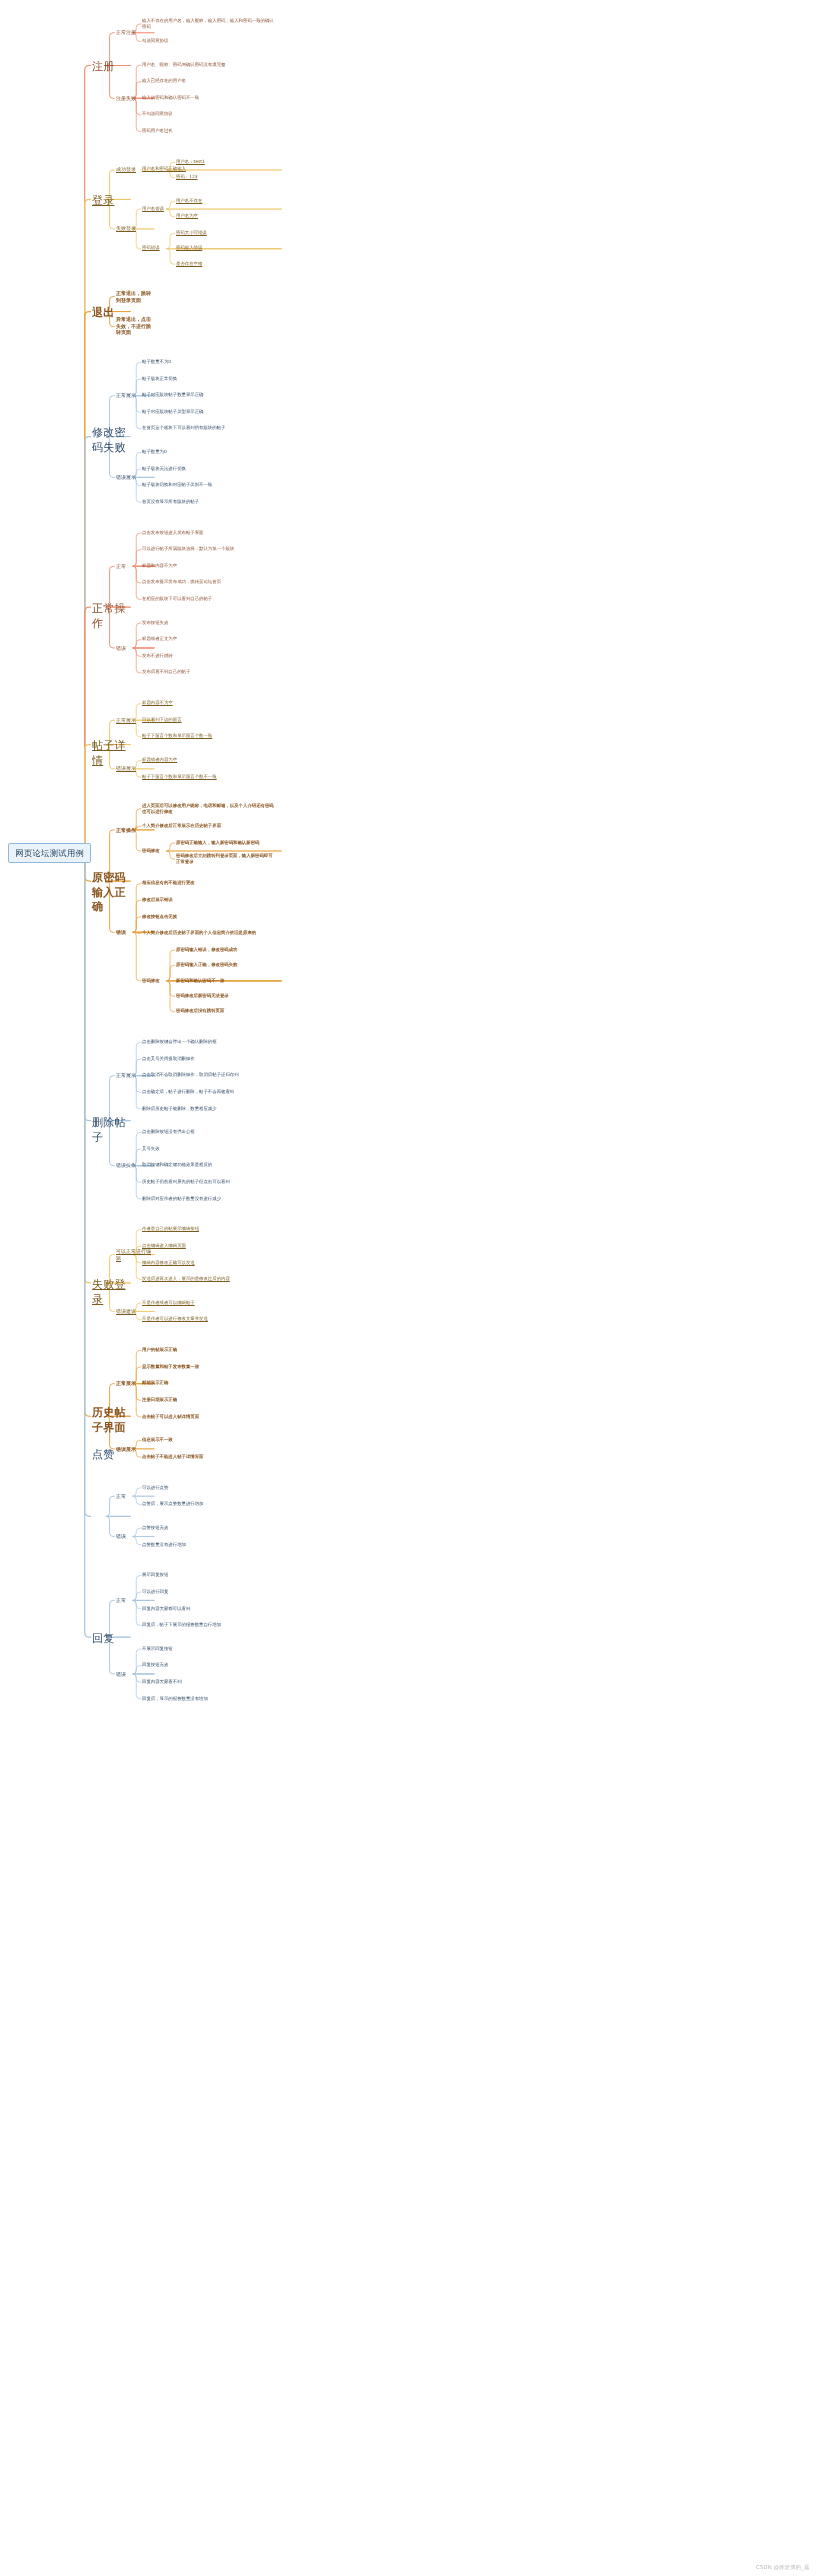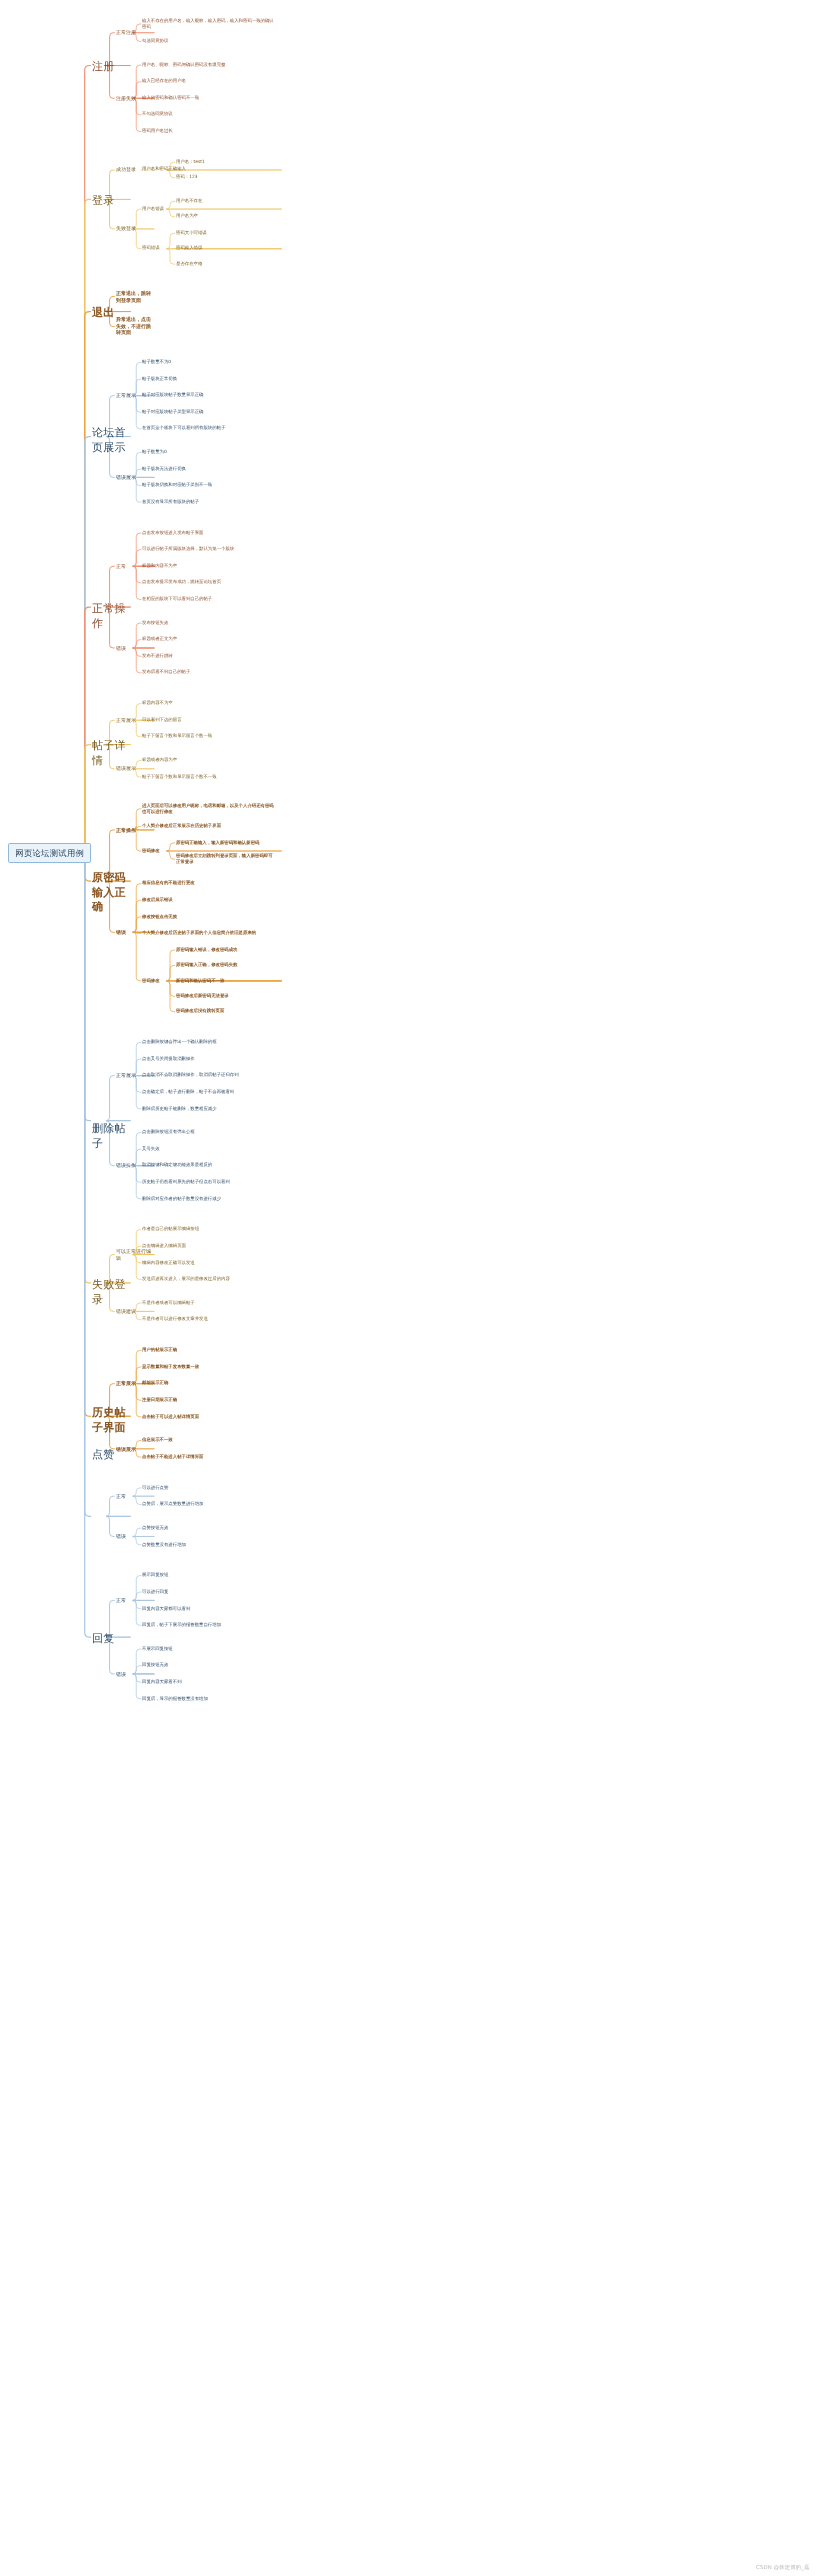--- a/index.html
+++ b/index.html
@@ -41,21 +41,21 @@
   }
   
   .l1{ font-size:11px; letter-spacing:0.2px; }
   
   .l2{ font-size:5px; }
   
   .l3{ font-size:4.4px; }
   .l4{ font-size:4.4px; }
 
   .c-red   { color:#8a4b2a; }
-  .c-amber { color:#7a5b20; }
+  .c-amber { color:#7a5b20;text-decoration:underline; }
   .c-orange{ color:#8a5520;font-weight:bold; }
   .c-blue  { color:#2d4a68; }
 
   .watermark{
     position:absolute;
     right:8.3px;
     bottom:4.7px;
     font-size:5.3px;
     color:#b9b9b9;
     letter-spacing:0.2px;
@@ -214,21 +214,21 @@
       <div class="node l3 c-amber" style="left: 142px; top: 206px; width: 136px;">用户名错误</div>
       <div class="node l4 c-amber" style="left: 176px; top: 198px; width: 98px;">用户名不存在</div>
       <div class="node l4 c-amber" style="left: 176px; top: 213px; width: 98px;">用户名为空</div>
       <div class="node l3 c-amber" style="left: 142px; top: 245px; width: 136px;">密码错误</div>
       <div class="node l4 c-amber" style="left: 176px; top: 230px; width: 98px;">密码大小写错误</div>
       <div class="node l4 c-amber" style="left: 176px; top: 245px; width: 98px;">密码输入错误</div>
       <div class="node l4 c-amber" style="left: 176px; top: 261px; width: 98px;">是否存在空格</div>
       <div class="node l1 c-orange" style="left: 92px; top: 306px; width: 36px;">退出</div>
       <div class="node l2 c-orange" style="left: 116px; top: 290px; width: 36px;">正常退出，跳转到登录页面</div>
       <div class="node l2 c-orange" style="left: 116px; top: 316px; width: 36px;">异常退出，点击失效，不进行跳转页面</div>
-      <div class="node l1 c-blue" style="left: 92px; top: 426px; width: 36px;">论坛首页展示</div>
+      <div class="node l1 c-blue" style="left: 92px; top: 426px; width: 36px;">修改密码失败</div>
       <div class="node l2 c-blue" style="left: 116px; top: 392px; width: 36px;">正常展示</div>
       <div class="node l3 c-blue" style="left: 142px; top: 359px; width: 136px;">帖子数量不为0</div>
       <div class="node l3 c-blue" style="left: 142px; top: 376px; width: 136px;">帖子版块正常切换</div>
       <div class="node l3 c-blue" style="left: 142px; top: 392px; width: 136px;">帖子对应版块帖子数量显示正确</div>
       <div class="node l3 c-blue" style="left: 142px; top: 409px; width: 136px;">帖子对应版块帖子类型显示正确</div>
       <div class="node l3 c-blue" style="left: 142px; top: 425px; width: 136px;">在首页这个板块下可以看到所有版块的帖子</div>
       <div class="node l2 c-blue" style="left: 116px; top: 474px; width: 36px;">错误展示</div>
       <div class="node l3 c-blue" style="left: 142px; top: 449px; width: 136px;">帖子数量为0</div>
       <div class="node l3 c-blue" style="left: 142px; top: 466px; width: 136px;">帖子版块无法进行切换</div>
       <div class="node l3 c-blue" style="left: 142px; top: 482px; width: 136px;">帖子版块切换和对应帖子类别不一致</div>
@@ -264,21 +264,21 @@
       <div class="node l3 c-orange" style="left: 142px; top: 880px; width: 136px;">相应信息有的不能进行更改</div>
       <div class="node l3 c-orange" style="left: 142px; top: 897px; width: 136px;">修改后展示错误</div>
       <div class="node l3 c-orange" style="left: 142px; top: 914px; width: 136px;">修改按钮点击无效</div>
       <div class="node l3 c-orange" style="left: 142px; top: 930px; width: 136px;">个人简介修改后历史帖子界面的个人信息简介依旧是原来的</div>
       <div class="node l3 c-orange" style="left: 142px; top: 978px; width: 136px;">密码修改</div>
       <div class="node l4 c-orange" style="left: 176px; top: 947px; width: 98px;">原密码输入错误，修改密码成功</div>
       <div class="node l4 c-orange" style="left: 176px; top: 962px; width: 98px;">原密码输入正确，修改密码失败</div>
       <div class="node l4 c-orange" style="left: 176px; top: 978px; width: 98px;">新密码和确认密码不一致</div>
       <div class="node l4 c-orange" style="left: 176px; top: 993px; width: 98px;">密码修改后新密码无法登录</div>
       <div class="node l4 c-orange" style="left: 176px; top: 1008px; width: 98px;">密码修改后没有跳转页面</div>
-      <div class="node l1 c-blue" style="left: 92px; top: 1116px; width: 36px; margin-top: 6px;">删除帖子</div>
+      <div class="node l1 c-blue" style="left: 92px; top: 1116px; width: 36px;">删除帖子</div>
       <div class="node l2 c-blue" style="left: 116px; top: 1072px; width: 36px;">正常展示</div>
       <div class="node l3 c-blue" style="left: 142px; top: 1039px; width: 136px;">点击删除按键会弹出一个确认删除的框</div>
       <div class="node l3 c-blue" style="left: 142px; top: 1056px; width: 136px;">点击叉号关闭提取消删操作</div>
       <div class="node l3 c-blue" style="left: 142px; top: 1072px; width: 136px;">点击取消不会取消删除操作，取消后帖子还归存到</div>
       <div class="node l3 c-blue" style="left: 142px; top: 1089px; width: 136px;">点击确定后，帖子进行删除，帖子不会再被看到</div>
       <div class="node l3 c-blue" style="left: 142px; top: 1106px; width: 136px;">删除后历史帖子被删除，数量相应减少</div>
       <div class="node l2 c-blue" style="left: 116px; top: 1162px; width: 36px;">错误操作</div>
       <div class="node l3 c-blue" style="left: 142px; top: 1129px; width: 136px;">点击删除按钮没有弹出公框</div>
       <div class="node l3 c-blue" style="left: 142px; top: 1146px; width: 136px;">叉号失效</div>
       <div class="node l3 c-blue" style="left: 142px; top: 1162px; width: 136px;">取消按键和确定键功能效果是相反的</div>

